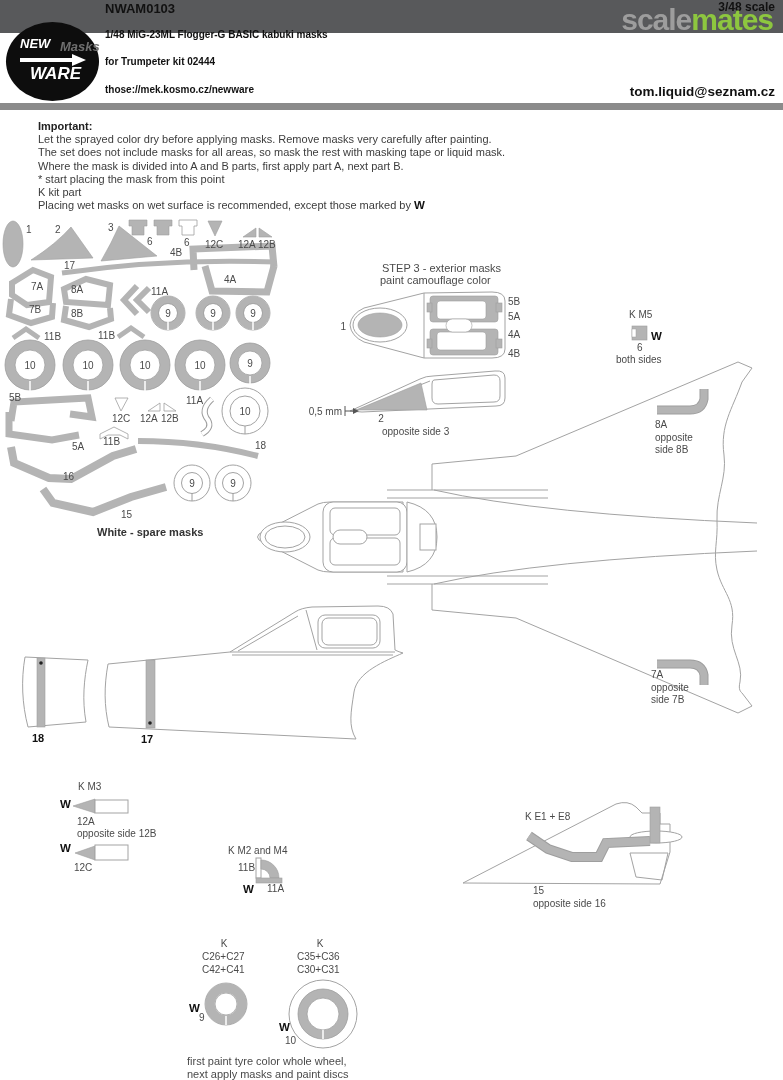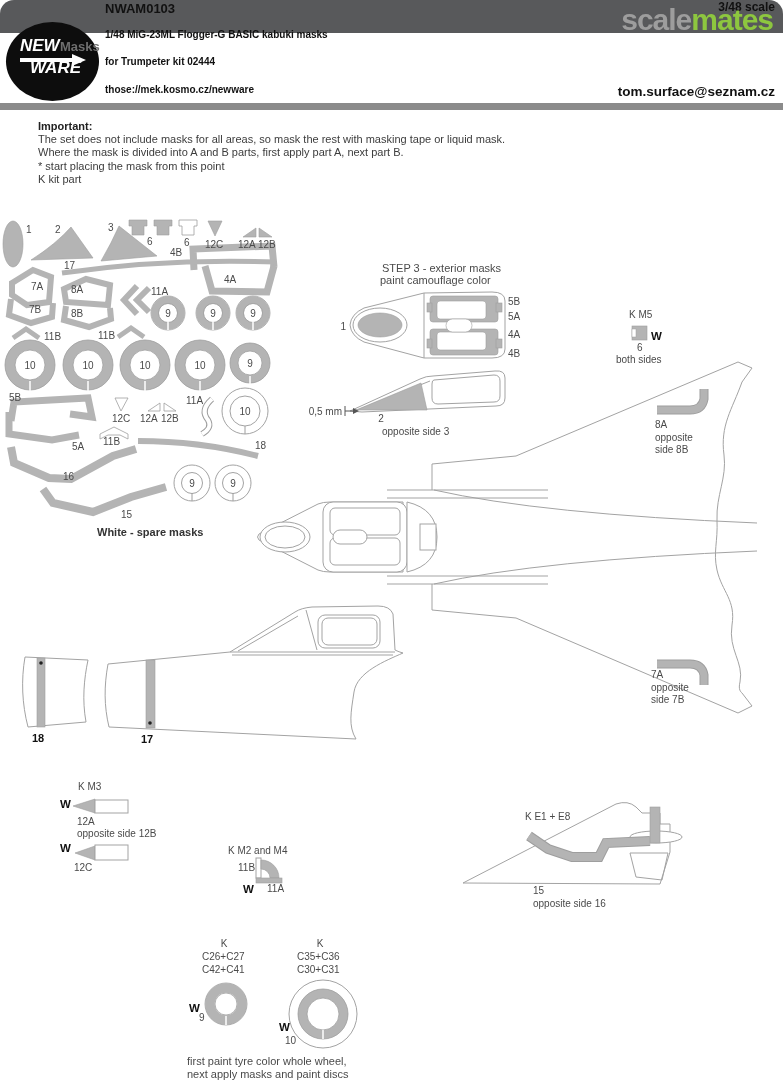--- a/index.html
+++ b/index.html
@@ -1,27 +1,27 @@
 <!DOCTYPE html>
 <html><head>
 <meta charset="utf-8">
 <style>
   html,body{margin:0;padding:0;background:#fff;}
   #sheet{position:relative;width:783px;height:1080px;background:#fff;overflow:hidden;
-         font-family:"Liberation Sans",sans-serif;border-radius:14px;}
+         font-family:"Liberation Sans",sans-serif;}
   
   .topband{position:absolute;left:0;top:0;width:783px;height:33px;background:#58595b;}
   .code{position:absolute;left:105px;top:1px;font-size:13px;font-weight:bold;color:#111;}
   .scalenote{position:absolute;right:8px;top:0;font-size:12px;font-weight:bold;color:#111;z-index:1;}
   .watermark{position:absolute;right:10px;top:5px;font-size:30px;font-weight:bold;letter-spacing:-1px;z-index:2;line-height:1;}
   .wm-l{color:#9d9d9d;} .wm-r{color:#8dc63f;}
   .logo{position:absolute;left:6px;top:22px;width:93px;height:79px;background:#0d0d0d;border-radius:50%;z-index:3;}
-  .logo .new{position:absolute;left:14px;top:14px;color:#fff;font-style:italic;font-weight:bold;font-size:17px;}
-  .logo .masks{position:absolute;left:54px;top:17px;color:#6f6f6f;font-weight:bold;font-size:13px;}
-  .logo .ware{position:absolute;left:24px;top:36px;color:#fff;font-style:italic;font-weight:bold;font-size:17px;}
+  .logo .new{position:absolute;left:14px;top:14px;color:#fff;font-style:italic;font-weight:bold;font-size:13px;}
+  .logo .masks{position:absolute;left:54px;top:17px;color:#6f6f6f;font-style:italic;font-weight:bold;font-size:13px;}
+  .logo .ware{position:absolute;left:24px;top:42px;color:#fff;font-style:italic;font-weight:bold;font-size:17px;}
   .logo svg{position:absolute;left:12px;top:31px;}
   .titleline{position:absolute;left:105px;font-size:10px;font-weight:bold;color:#111;}
   .email{position:absolute;right:8px;top:84px;font-size:13.5px;font-weight:bold;color:#111;}
   .divbar{position:absolute;left:0;top:103px;width:783px;height:7px;background:#8b8b8b;}
   
   .important{position:absolute;left:38px;top:120px;width:710px;color:#3c3c3c;font-size:11px;line-height:13.2px;}
   .important .hd{font-weight:bold;color:#222;}
   .important .wq{font-weight:bold;color:#111;font-size:11.5px;}
   
   .diag{position:absolute;left:0;top:0;width:783px;height:1080px;}
@@ -59,29 +59,31 @@
     <span class="masks">Masks</span>
     <svg width="70" height="14">
       <line x1="2" y1="7" x2="56" y2="7" stroke="#fff" stroke-width="4"></line>
       <polygon points="54,1 68,7 54,13" fill="#fff"></polygon>
     </svg>
     <span class="ware">WARE</span>
   </div>
   <div class="titleline" style="top:29px">1/48 MiG-23ML Flogger-G BASIC kabuki masks</div>
   <div class="titleline" style="top:56px">for Trumpeter kit 02444</div>
   <div class="titleline" style="top:84px">those://mek.kosmo.cz/newware</div>
-  <div class="email">tom.surface@seznam.cz</div>
+  <div class="email">tom.liquid@seznam.cz</div>
   <div class="divbar"></div>
 
   <div class="important">
     <div class="hd">Important:</div>
+    <div>Let the sprayed color dry before applying masks. Remove masks very carefully after painting.</div>
     <div>The set does not include masks for all areas, so mask the rest with masking tape or liquid mask.</div>
     <div>Where the mask is divided into A and B parts, first apply part A, next part B.</div>
     <div>*  start placing the mask from this point</div>
     <div>K kit part</div>
+    <div><span>Placing wet masks on wet surface is recommended, except those marked by </span><span class="wq">W</span></div>
   </div>
 
   <svg class="diag" viewBox="0 0 783 1080">
 
     <g>
       <ellipse class="mf" cx="13" cy="244" rx="10" ry="23"></ellipse>
       <path class="mf" d="M 31,260 L 93,258 L 71,227 Q 56,244 31,260 Z"></path>
       <path class="mf" d="M 101,261 L 157,256 L 119,226 Q 111,244 101,261 Z"></path>
       <path class="mf" d="M 129,220 h 18 v 6 h -3 v 9 h -12 v -9 h -3 z"></path>
       <path class="mf" d="M 154,220 h 18 v 6 h -3 v 9 h -12 v -9 h -3 z"></path>

